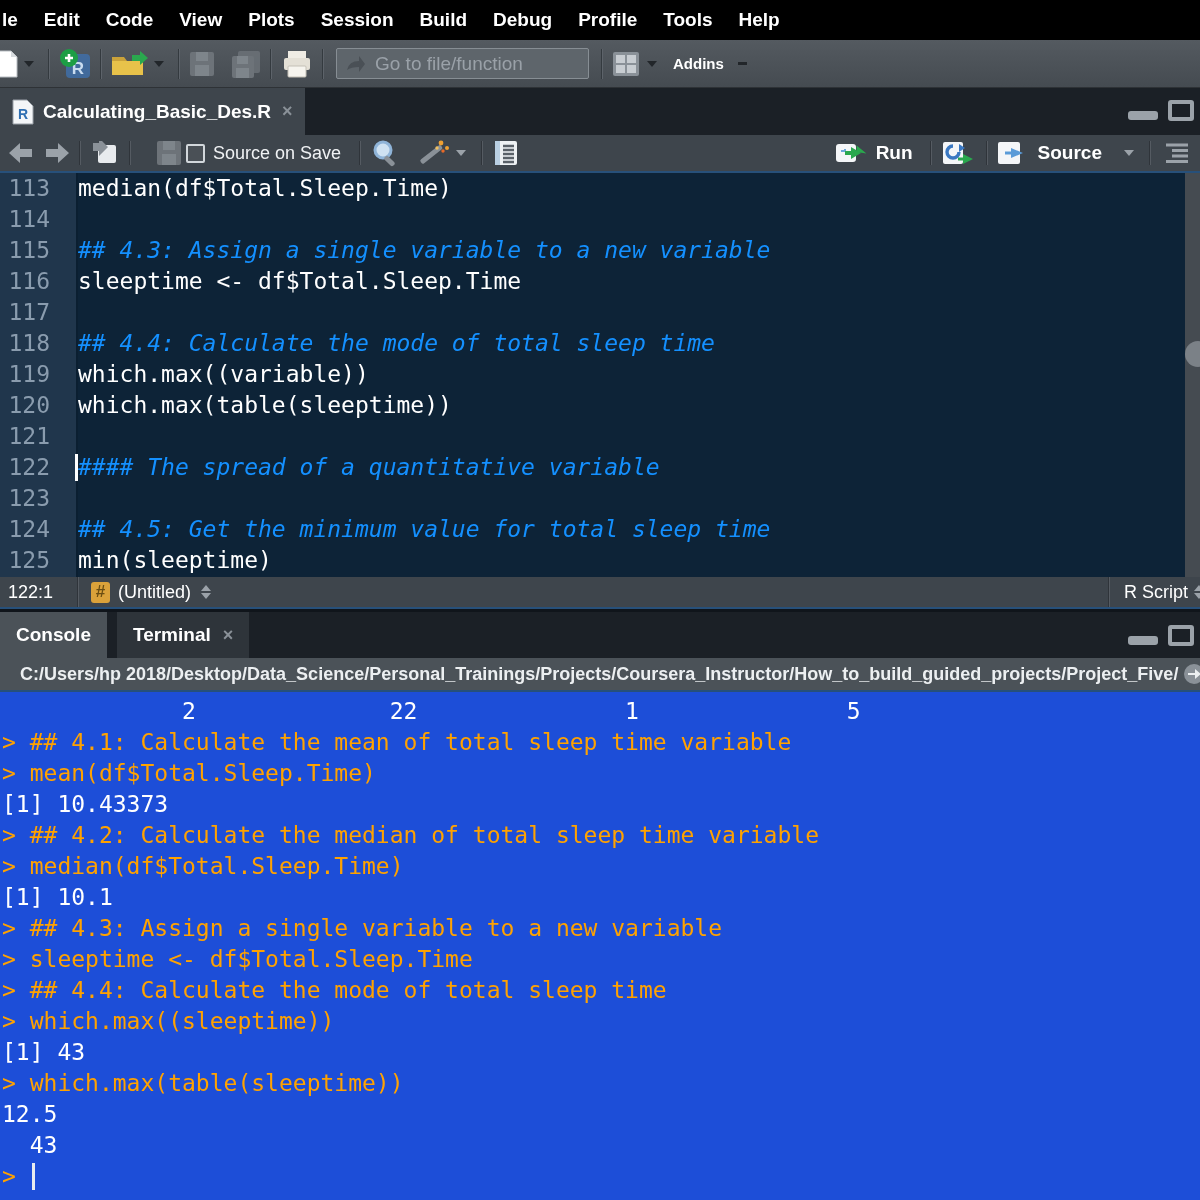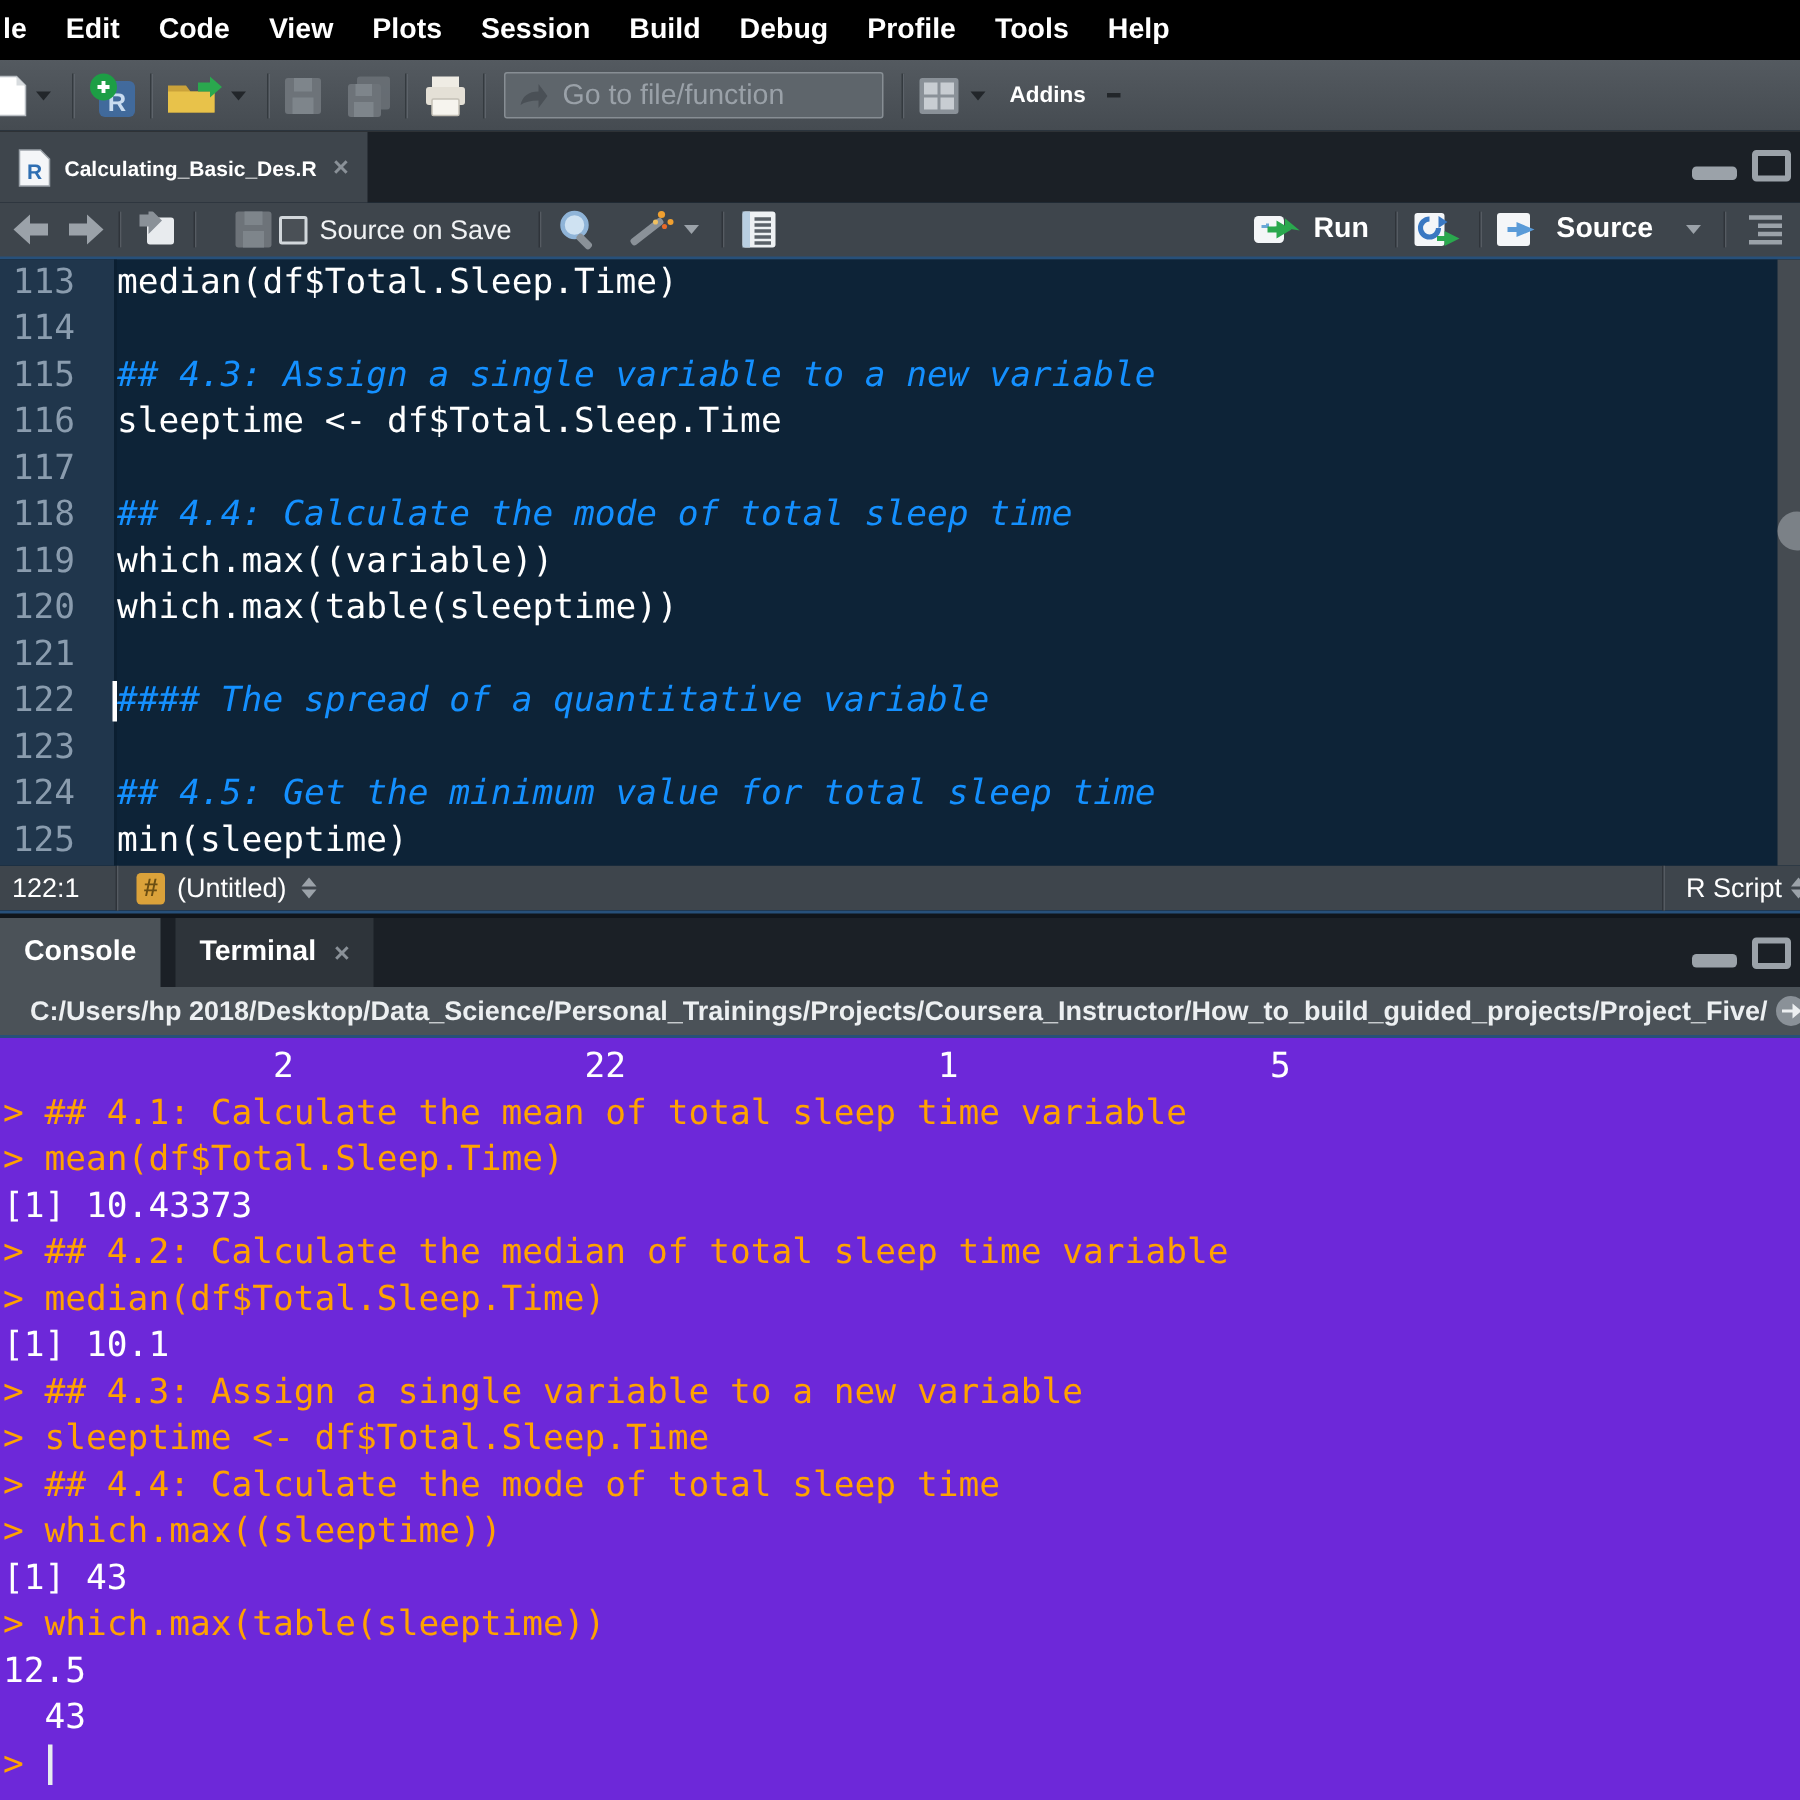--- a/index.html
+++ b/index.html
@@ -17,21 +17,21 @@
   .caret { width:0; height:0; border-left:5px solid transparent; border-right:5px solid transparent; border-top:6px solid #22262a; margin:0 6px; }
   .dash { width:9px; height:3px; background:#22262a; margin:0 8px; }
   .icon { display:inline-flex; align-items:center; justify-content:center; }
   .searchbox { width:253px; height:31px; margin:0 4px; background:#5e656b; border:1px solid #878e94; border-radius:2px; display:flex; align-items:center; padding:0 8px; }
   .searchbox .ph { color:#9aa1a8; font-size:19px; margin-left:10px; }
   .addins-label { color:#fff; font-size:15px; font-weight:600; margin:0 6px 0 10px; }
 
   
   .tabbar { height:47px; background:#1b2026; display:flex; align-items:flex-start; position:relative; }
   .tab { height:47px; background:#3e454c; display:flex; align-items:center; padding:0 12px; gap:9px; }
-  .tab-title { color:#fff; font-size:14px; font-weight:600; }
+  .tab-title { color:#fff; font-size:19px; font-weight:600; }
   .tab-close { color:#8a9198; font-size:18px; font-weight:700; margin-left:2px; }
   .winbtns { position:absolute; right:6px; top:12px; display:flex; gap:10px; align-items:flex-end; }
   .btn-min { width:30px; height:9px; background:#9ba2a9; border-radius:3px; margin-bottom:1px; }
   .btn-max { width:26px; height:21px; border:4px solid #9ba2a9; border-radius:3px; background:transparent; }
 
   .ed-toolbar { height:38px; background:#3e454c; display:flex; align-items:center; border-bottom:2px solid #27507a; }
   .esep { width:2px; height:24px; background:#2f343a; border-right:1px solid #555b62; margin:0 9px; }
   .checkbox { width:19px; height:19px; border:2px solid #d2d7db; border-radius:2px; background:#4a5056; margin:0 8px 0 4px; }
   .sos-label { color:#f0f2f4; font-size:18px; }
   .runlabel { color:#fff; font-size:19px; font-weight:600; margin:0 8px 0 7px; }
@@ -64,21 +64,21 @@
   .c-tab { display:flex; align-items:center; padding:0 16px; gap:10px; }
   .c-tab.active { background:#4b5258; }
   .c-tab.inactive { background:#2e343a; margin-left:10px;text-align:center; }
   .c-tab .lbl { color:#fff; font-size:19px; font-weight:600; }
   .c-winbtns { position:absolute; right:6px; top:13px; display:flex; gap:10px; align-items:flex-end; }
 
   .pathbar { height:34px; background:#4b5258; display:flex; align-items:center; border-bottom:2px solid #27507a; }
   .path-text { color:#eceff1; font-size:18px; font-weight:600; padding-left:20px; white-space:nowrap; flex:1; overflow:hidden; }
   .go-dir { flex:none; margin-right:-6px; }
 
-  .console-out { height:508px; background:#6d28d9; padding:4px 0 0 2px; overflow:hidden; }
+  .console-out { height:508px; background:#1d4ed8; padding:4px 0 0 2px; overflow:hidden; }
   .c-row { height:31px; }
   .c-row span { font:23px "DejaVu Sans Mono", monospace; line-height:31px; white-space:pre; }
   .c-row .input { color:#ffa200; }
   .c-row .output { color:#fff; }
   .c-row.promptrow { display:flex; align-items:center; }
   .c-cursor { display:inline-block; width:3px; height:27px; background:#e8ecef; margin-left:2px; }
 
   svg { display:block; }
 </style>
 </head>

